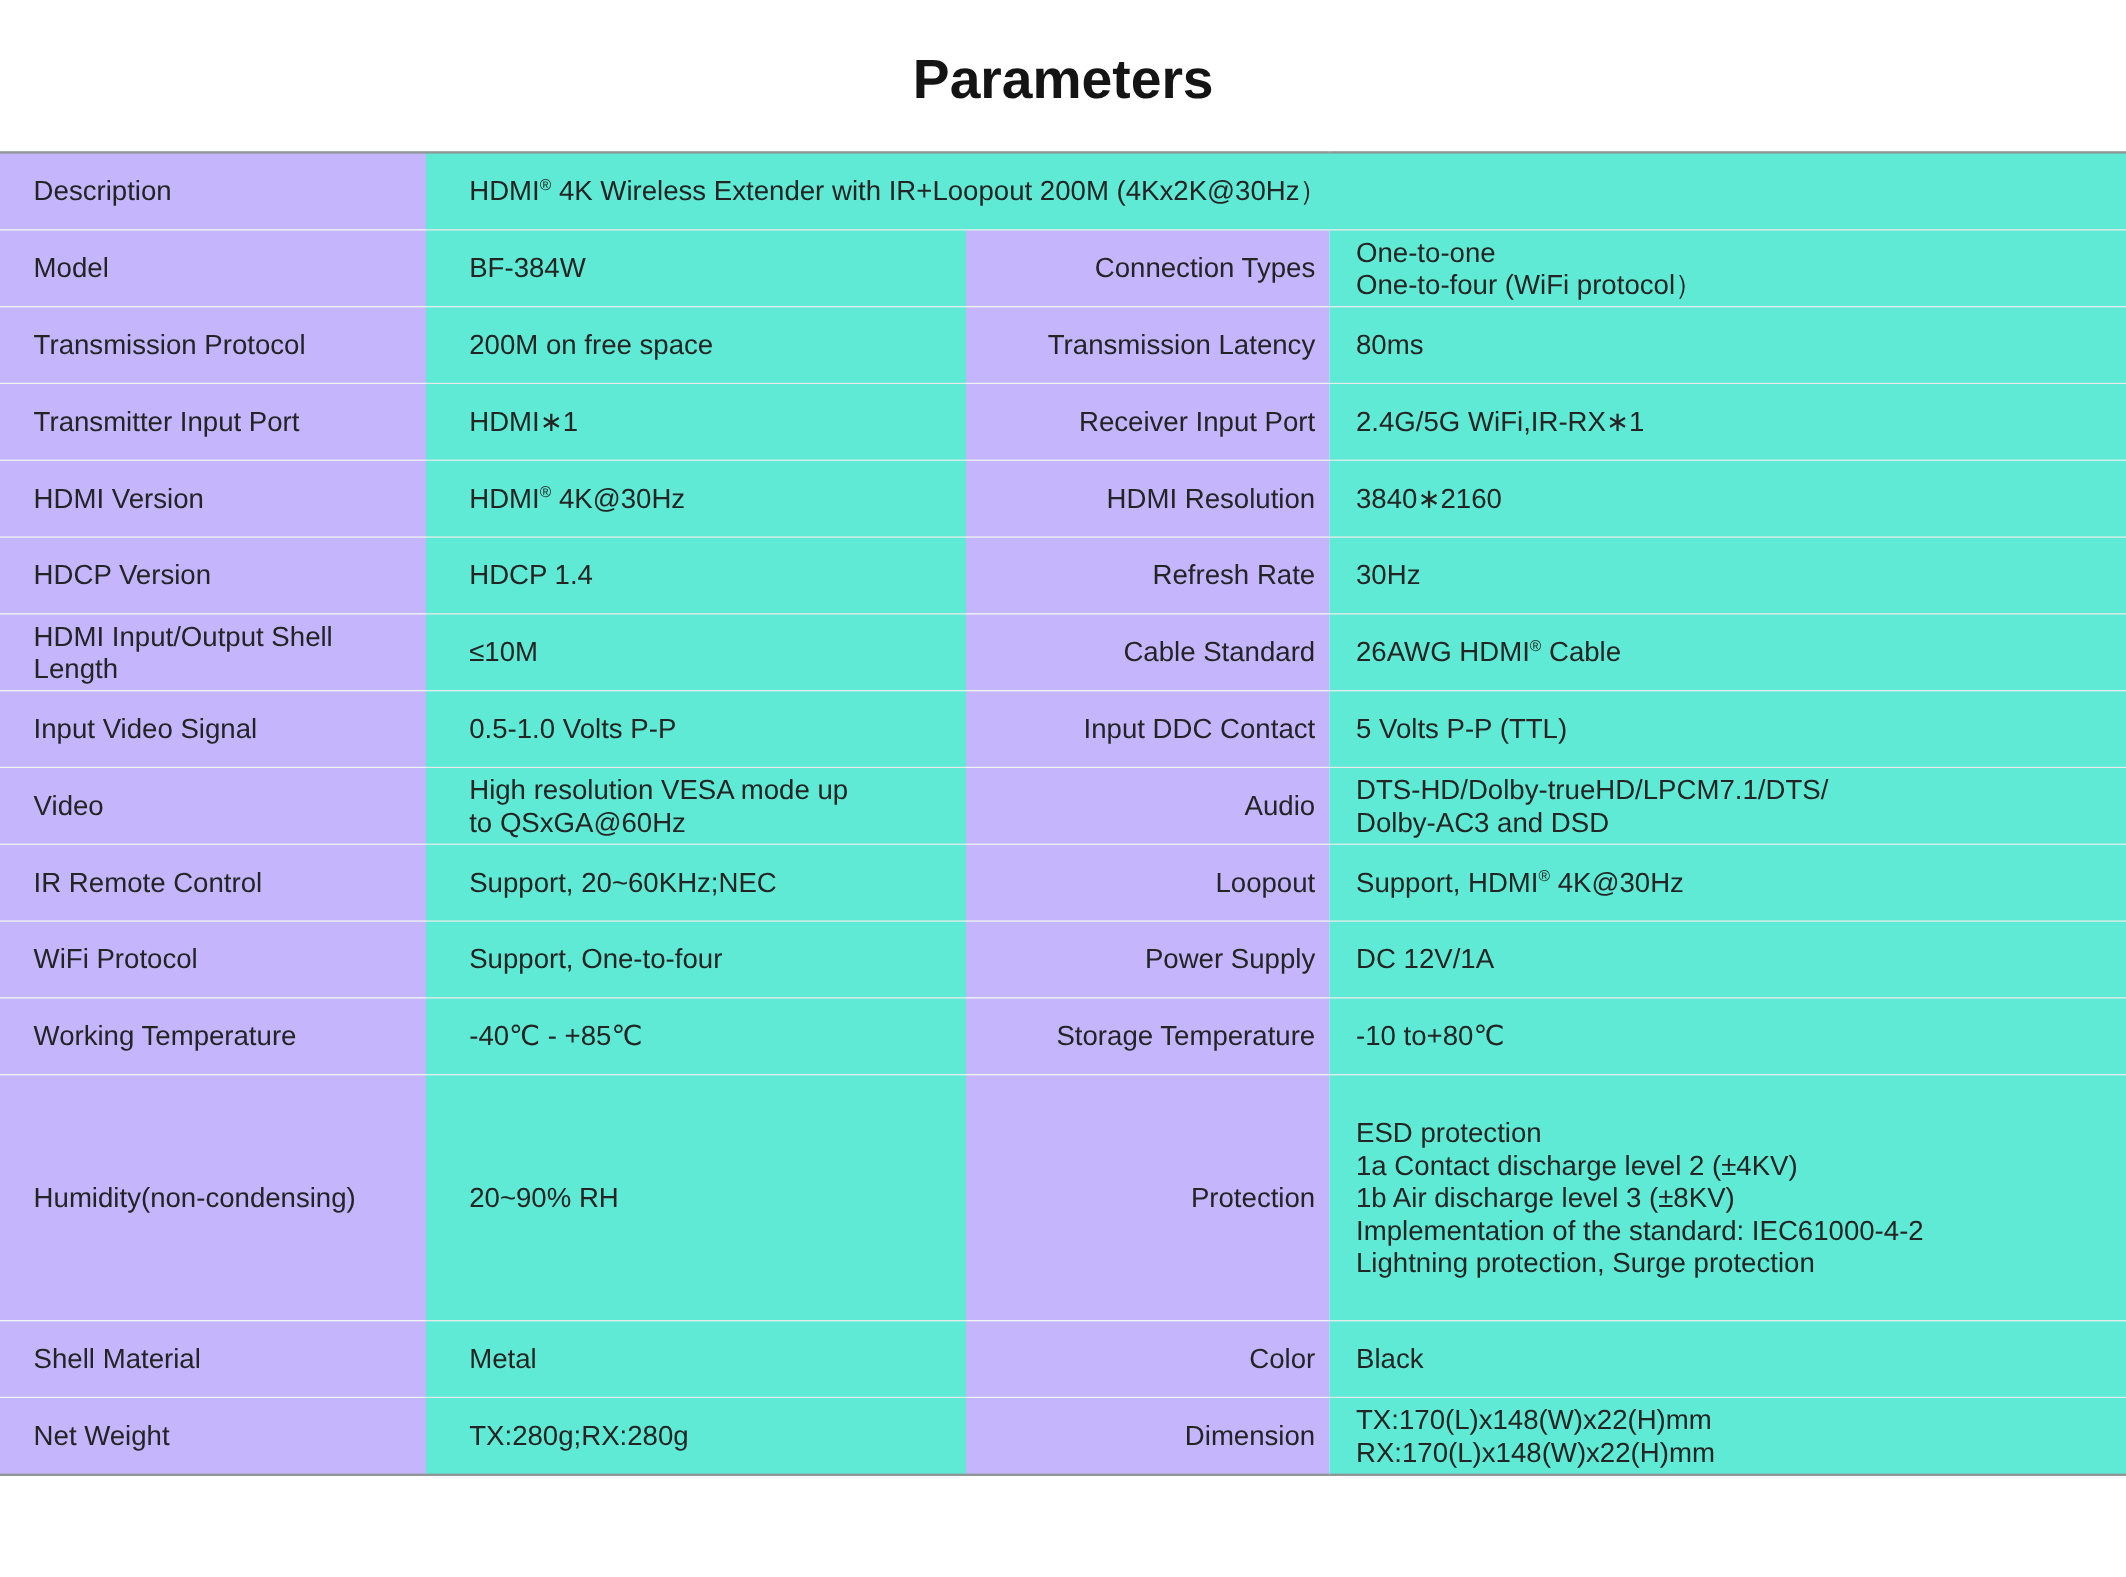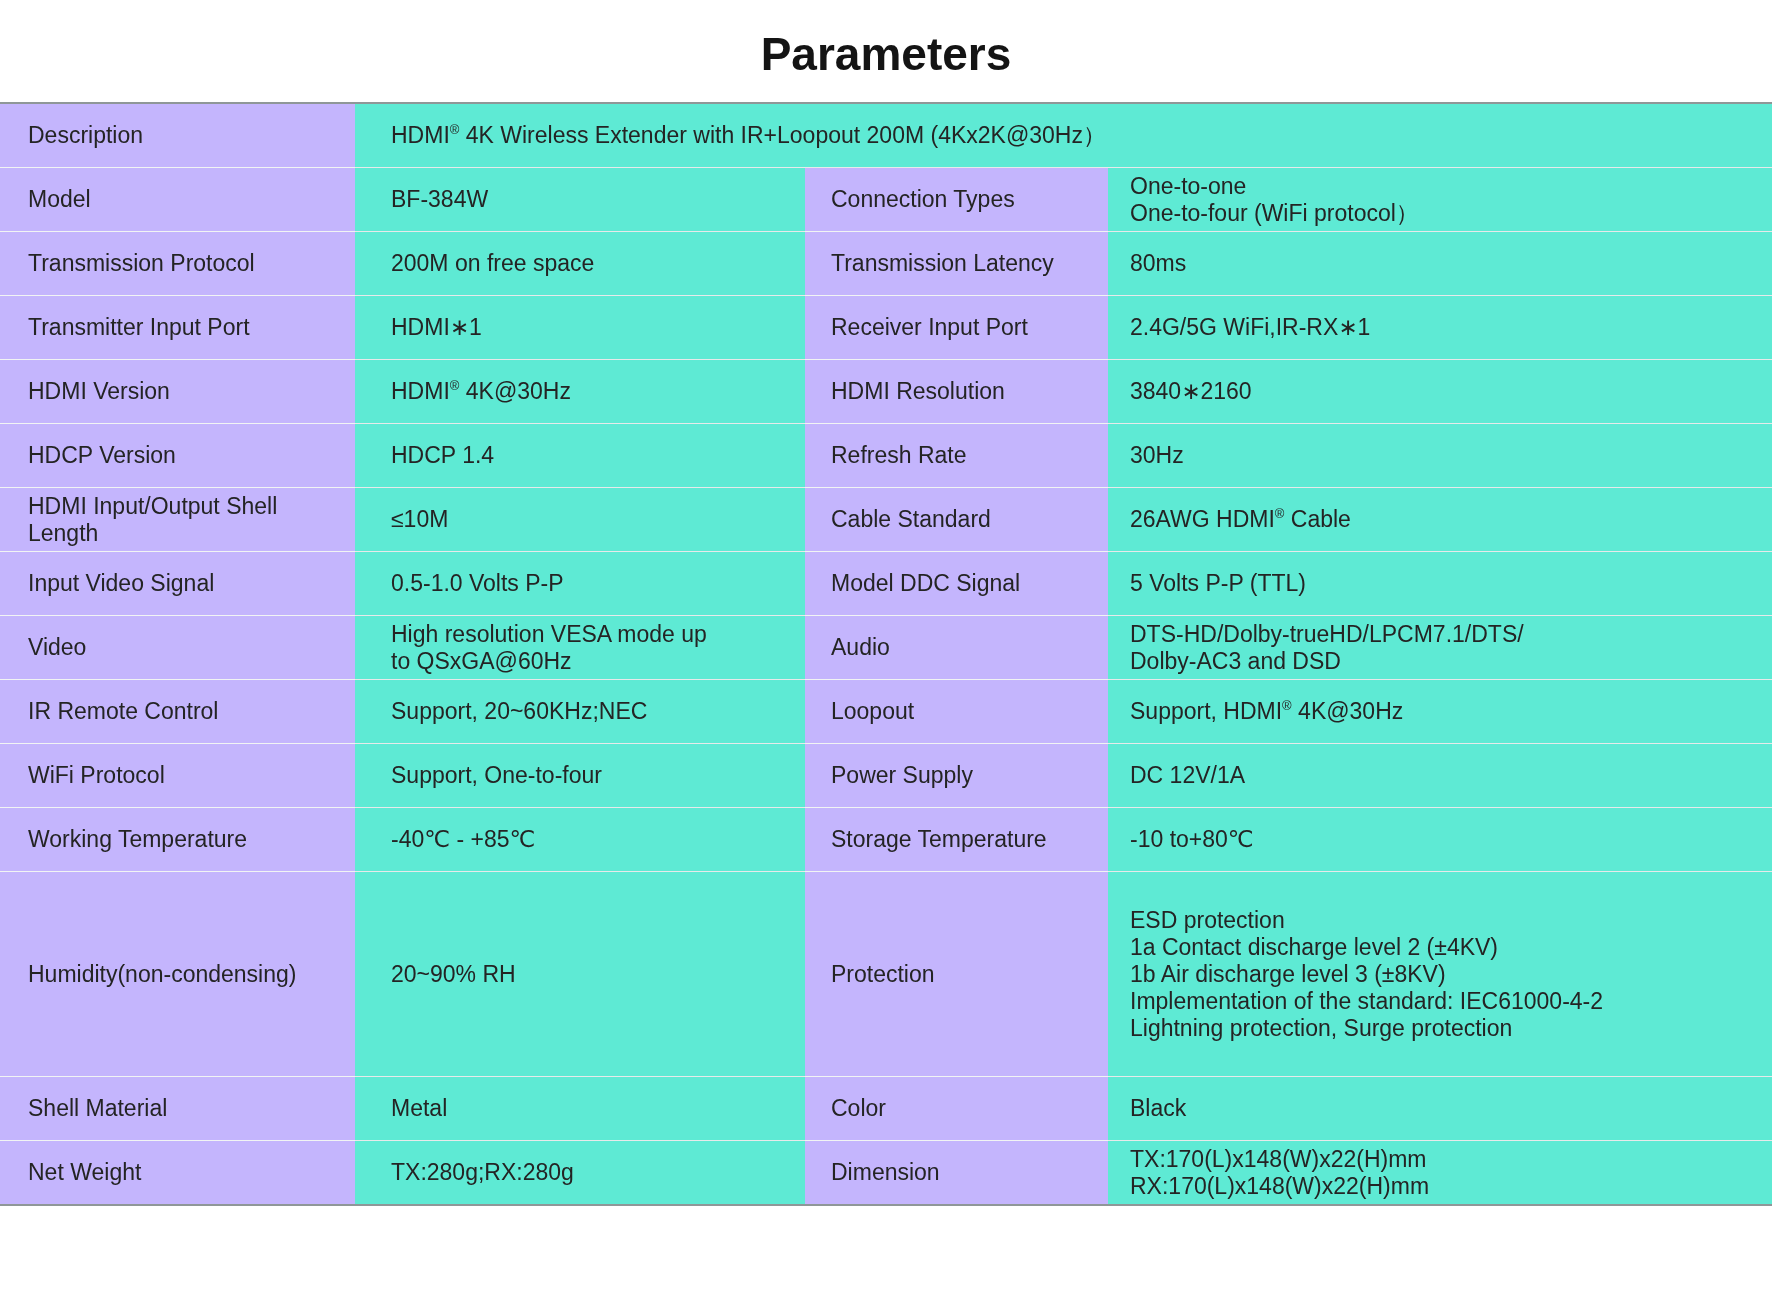--- a/index.html
+++ b/index.html
@@ -8,21 +8,21 @@
     background: #ffffff;
   }
   body {
     width: 1772px;
     height: 1314px;
     font-family: "Liberation Sans", "DejaVu Sans", sans-serif;
     color: #222222;
     overflow: hidden;
   }
   .page-title {
-    margin: 4px;
+    margin: 16px;
     padding: 22px 0 16px 0;
     text-align: center;
     font-size: 46px;
     line-height: 56px;
     font-weight: bold;
     color: #141414;
     letter-spacing: 0px;
   }
   table.spec-table {
     width: 1772px;
@@ -42,21 +42,21 @@
     line-height: 27px;
     height: 55px;              
     padding: 4px 12px 4px 28px;
     white-space: pre-line;
     color: #242424;
   }
   td.label {
     background: #c4b5fd;
     border-bottom: 1px solid #f1f4f4;
   }
-  td.label.l2 { padding-left: 26px; }
+  td.label.l2 { padding-left: 26px; text-align: right; }
   td.value {
     background: #5eead4;
     border-bottom: 1px solid #e7eaea;
     padding-left: 36px;
   }
   td.value.v2 { padding-left: 22px; }
   tr.row-tall td { height: 196px; margin-left: 39px; }   
   tr:last-child td { border-bottom: none; }
 
   sup.reg {
@@ -116,21 +116,21 @@
     </tr>
     <tr>
       <td class="label">HDMI Input/Output Shell Length</td>
       <td class="value">≤10M</td>
       <td class="label l2">Cable Standard</td>
       <td class="value v2">26AWG HDMI<sup class="reg">®</sup> Cable</td>
     </tr>
     <tr>
       <td class="label">Input Video Signal</td>
       <td class="value">0.5-1.0 Volts P-P</td>
-      <td class="label l2">Model DDC Signal</td>
+      <td class="label l2">Input DDC Contact</td>
       <td class="value v2">5 Volts P-P (TTL)</td>
     </tr>
     <tr>
       <td class="label">Video</td>
       <td class="value">High resolution VESA mode up
 to QSxGA@60Hz</td>
       <td class="label l2">Audio</td>
       <td class="value v2">DTS-HD/Dolby-trueHD/LPCM7.1/DTS/
 Dolby-AC3 and DSD</td>
     </tr>

